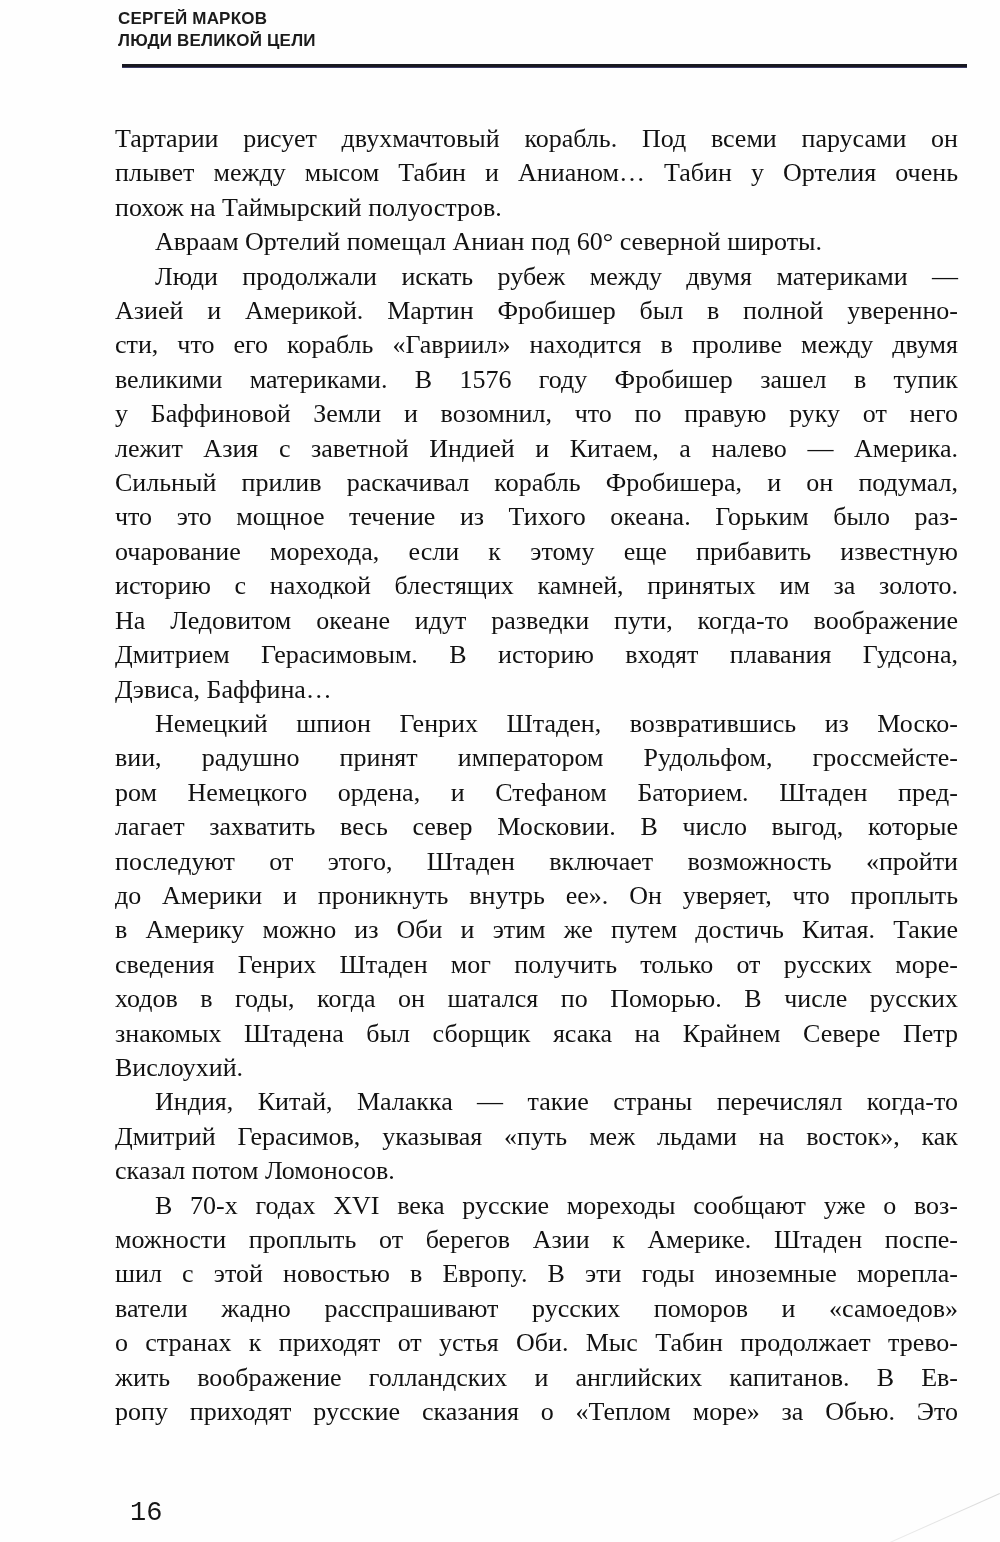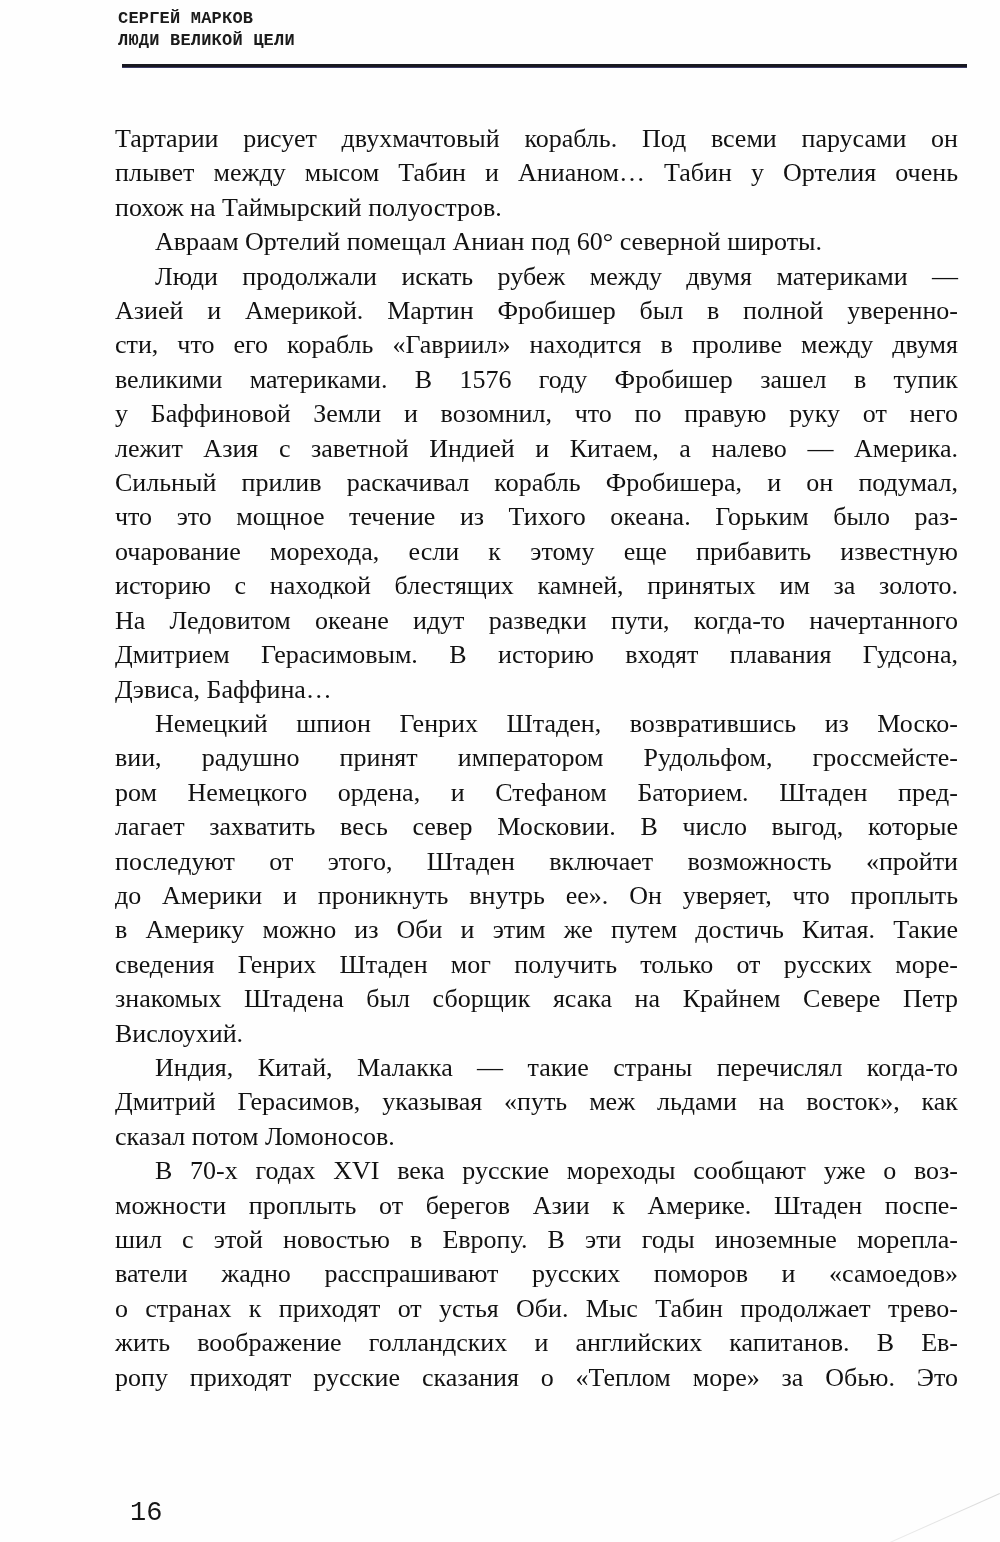--- a/index.html
+++ b/index.html
@@ -15,21 +15,21 @@
     margin: 0 auto;
     background: #fefefe;
     color: #141414;
     overflow: hidden;
   }
   
   .running-header {
     position: absolute;
     left: 118px;
     top: 8px;
-    font-family: Liberation Mono, monospace;
+    font-family: Liberation Sans, sans-serif;
     font-weight: 700;
     font-size: 17px;
     line-height: 22px;
     letter-spacing: 0.2px;
     color: #1b1b1b;
     text-transform: uppercase;
   }
   .header-rule {
     position: absolute;
     left: 122px;
@@ -102,31 +102,32 @@
       <div class="line indent">Люди продолжали искать рубеж между двумя материками —</div>
       <div class="line">Азией и Америкой. Мартин Фробишер был в полной уверенно-</div>
       <div class="line">сти, что его корабль «Гавриил» находится в проливе между двумя</div>
       <div class="line">великими материками. В 1576 году Фробишер зашел в тупик</div>
       <div class="line">у Баффиновой Земли и возомнил, что по правую руку от него</div>
       <div class="line">лежит Азия с заветной Индией и Китаем, а налево — Америка.</div>
       <div class="line">Сильный прилив раскачивал корабль Фробишера, и он подумал,</div>
       <div class="line">что это мощное течение из Тихого океана. Горьким было раз-</div>
       <div class="line">очарование морехода, если к этому еще прибавить известную</div>
       <div class="line">историю с находкой блестящих камней, принятых им за золото.</div>
-      <div class="line">На Ледовитом океане идут разведки пути, когда-то начертанного</div>
+      <div class="line">На Ледовитом океане идут разведки пути, когда-то воображение</div>
       <div class="line">Дмитрием Герасимовым. В историю входят плавания Гудсона,</div>
       <div class="line para-end">Дэвиса, Баффина…</div>
       <div class="line indent">Немецкий шпион Генрих Штаден, возвратившись из Моско-</div>
       <div class="line">вии, радушно принят императором Рудольфом, гроссмейсте-</div>
       <div class="line">ром Немецкого ордена, и Стефаном Баторием. Штаден пред-</div>
       <div class="line">лагает захватить весь север Московии. В число выгод, которые</div>
       <div class="line">последуют от этого, Штаден включает возможность «пройти</div>
       <div class="line">до Америки и проникнуть внутрь ее». Он уверяет, что проплыть</div>
       <div class="line">в Америку можно из Оби и этим же путем достичь Китая. Такие</div>
       <div class="line">сведения Генрих Штаден мог получить только от русских море-</div>
+      <div class="line">ходов в годы, когда он шатался по Поморью. В числе русских</div>
       <div class="line">знакомых Штадена был сборщик ясака на Крайнем Севере Петр</div>
       <div class="line para-end">Вислоухий.</div>
       <div class="line indent">Индия, Китай, Малакка — такие страны перечислял когда-то</div>
       <div class="line">Дмитрий Герасимов, указывая «путь меж льдами на восток», как</div>
       <div class="line para-end">сказал потом Ломоносов.</div>
       <div class="line indent">В 70-х годах XVI века русские мореходы сообщают уже о воз-</div>
       <div class="line">можности проплыть от берегов Азии к Америке. Штаден поспе-</div>
       <div class="line">шил с этой новостью в Европу. В эти годы иноземные морепла-</div>
       <div class="line">ватели жадно расспрашивают русских поморов и «самоедов»</div>
       <div class="line">о странах к приходят от устья Оби. Мыс Табин продолжает трево-</div>

